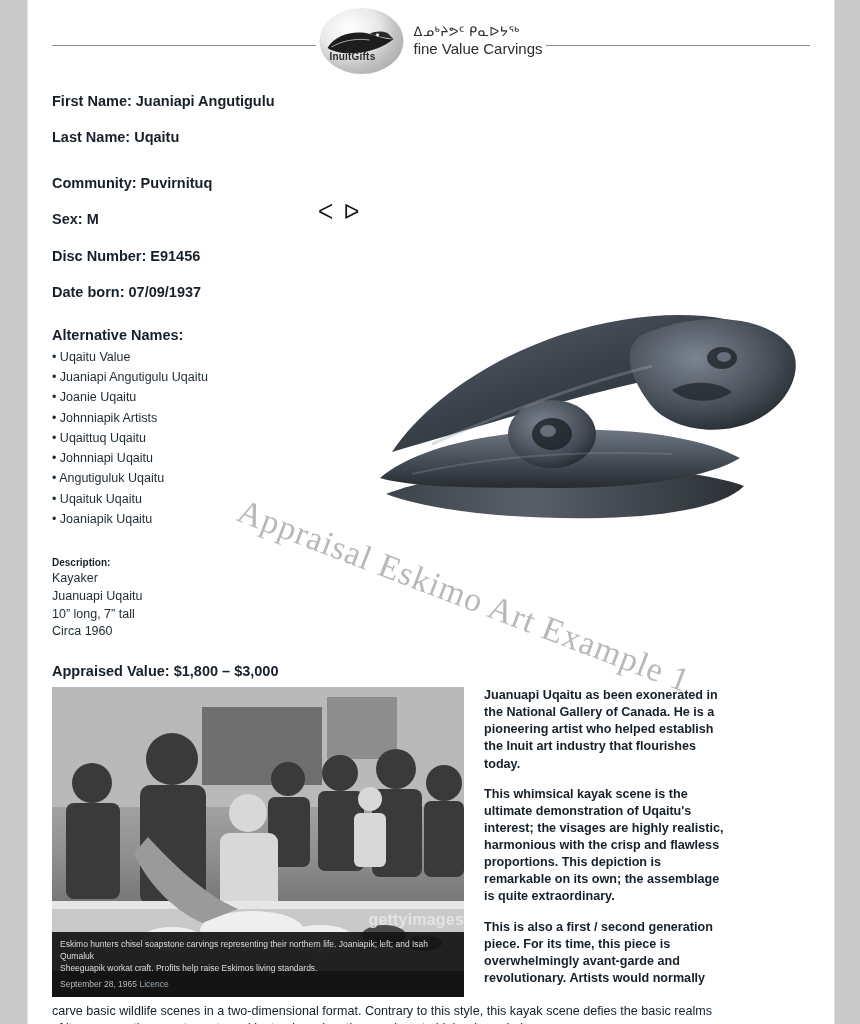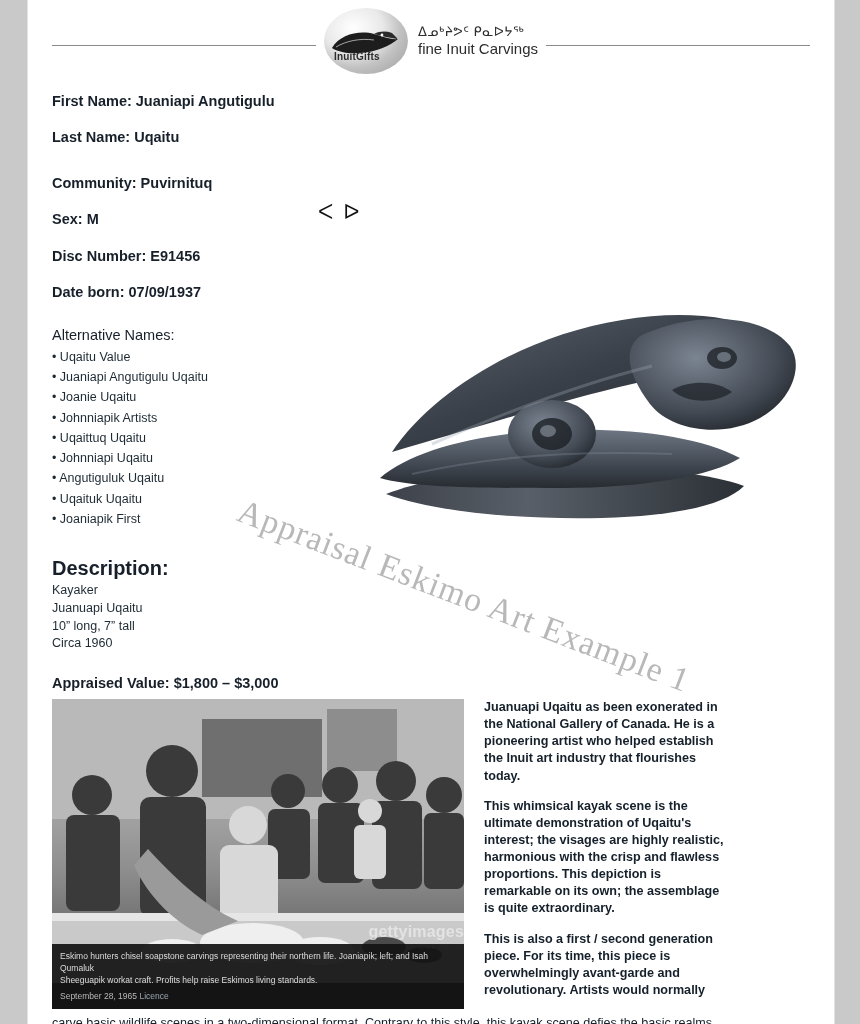--- a/index.html
+++ b/index.html
@@ -101,36 +101,36 @@
     position: absolute;
     left: 290px;
     top: 108px;
     font-size: 21px;
     color: #111;
     letter-spacing: 2px;
   }
 
   .alt-head {
     font-size: 14.5px;
-    font-weight: normal;
+    font-weight: bold;
     color: #17202a;
     margin: 26px 0 4px 0;
   }
   .alt-list {
     list-style: none;
     margin: 0;
     padding: 0;
     font-size: 12.5px;
     color: #1d2a33;
     line-height: 1.62;
   }
   .alt-list li::before { content: "• "; }
 
   .desc-head {
-    font-size: 20px;
+    font-size: 10px;
     font-weight: bold;
     color: #17202a;
     margin: 28px 0 2px 0;
   }
   .desc-lines {
     font-size: 12.5px;
     color: #1d2a33;
     line-height: 1.42;
   }
 
@@ -238,21 +238,21 @@
         <svg class="loon" viewBox="0 0 70 34">
           <path d="M2 24 C10 10, 30 6, 44 10 C52 12, 60 16, 68 15 C60 22, 46 28, 30 29 C18 30, 8 28, 2 24 Z" fill="#1d1d1d"></path>
           <path d="M44 10 C50 7, 56 7, 62 9 L68 15 C60 14, 52 12, 44 10 Z" fill="#2a2a2a"></path>
           <circle cx="52" cy="11" r="1.4" fill="#ffffff"></circle>
           <path d="M6 23 C16 17, 30 14, 44 16" stroke="#ffffff" stroke-width="1" fill="none" opacity=".6"></path>
         </svg>
         <div class="logo-text">InuitGifts</div>
       </div>
       <div class="brand">
         <div class="syll">ᐃᓄᒃᔨᕗᑦ  ᑭᓇᐅᔭᖅ</div>
-        <div class="tag">fine Inuit Carvings</div>
+        <div class="tag">fine Value Carvings</div>
       </div>
     </div>
   </div>
 
   <div class="content">
 
     <div class="syll-snip">ᐸ ᐅ</div>
 
     <div class="field">First Name: Juaniapi Angutigulu</div>
     <div class="field">Last Name: Uqaitu</div>
@@ -264,21 +264,21 @@
     <div class="alt-head">Alternative Names:</div>
     <ul class="alt-list">
       <li>Uqaitu Value</li>
       <li>Juaniapi Angutigulu Uqaitu</li>
       <li>Joanie Uqaitu</li>
       <li>Johnniapik Artists</li>
       <li>Uqaittuq Uqaitu</li>
       <li>Johnniapi Uqaitu</li>
       <li>Angutiguluk Uqaitu</li>
       <li>Uqaituk Uqaitu</li>
-      <li>Joaniapik First</li>
+      <li>Joaniapik Uqaitu</li>
     </ul>
 
     <div class="desc-head">Description:</div>
     <div class="desc-lines">
       <div>Kayaker</div>
       <div>Juanuapi Uqaitu</div>
       <div>10” long, 7” tall</div>
       <div>Circa 1960</div>
     </div>
 

